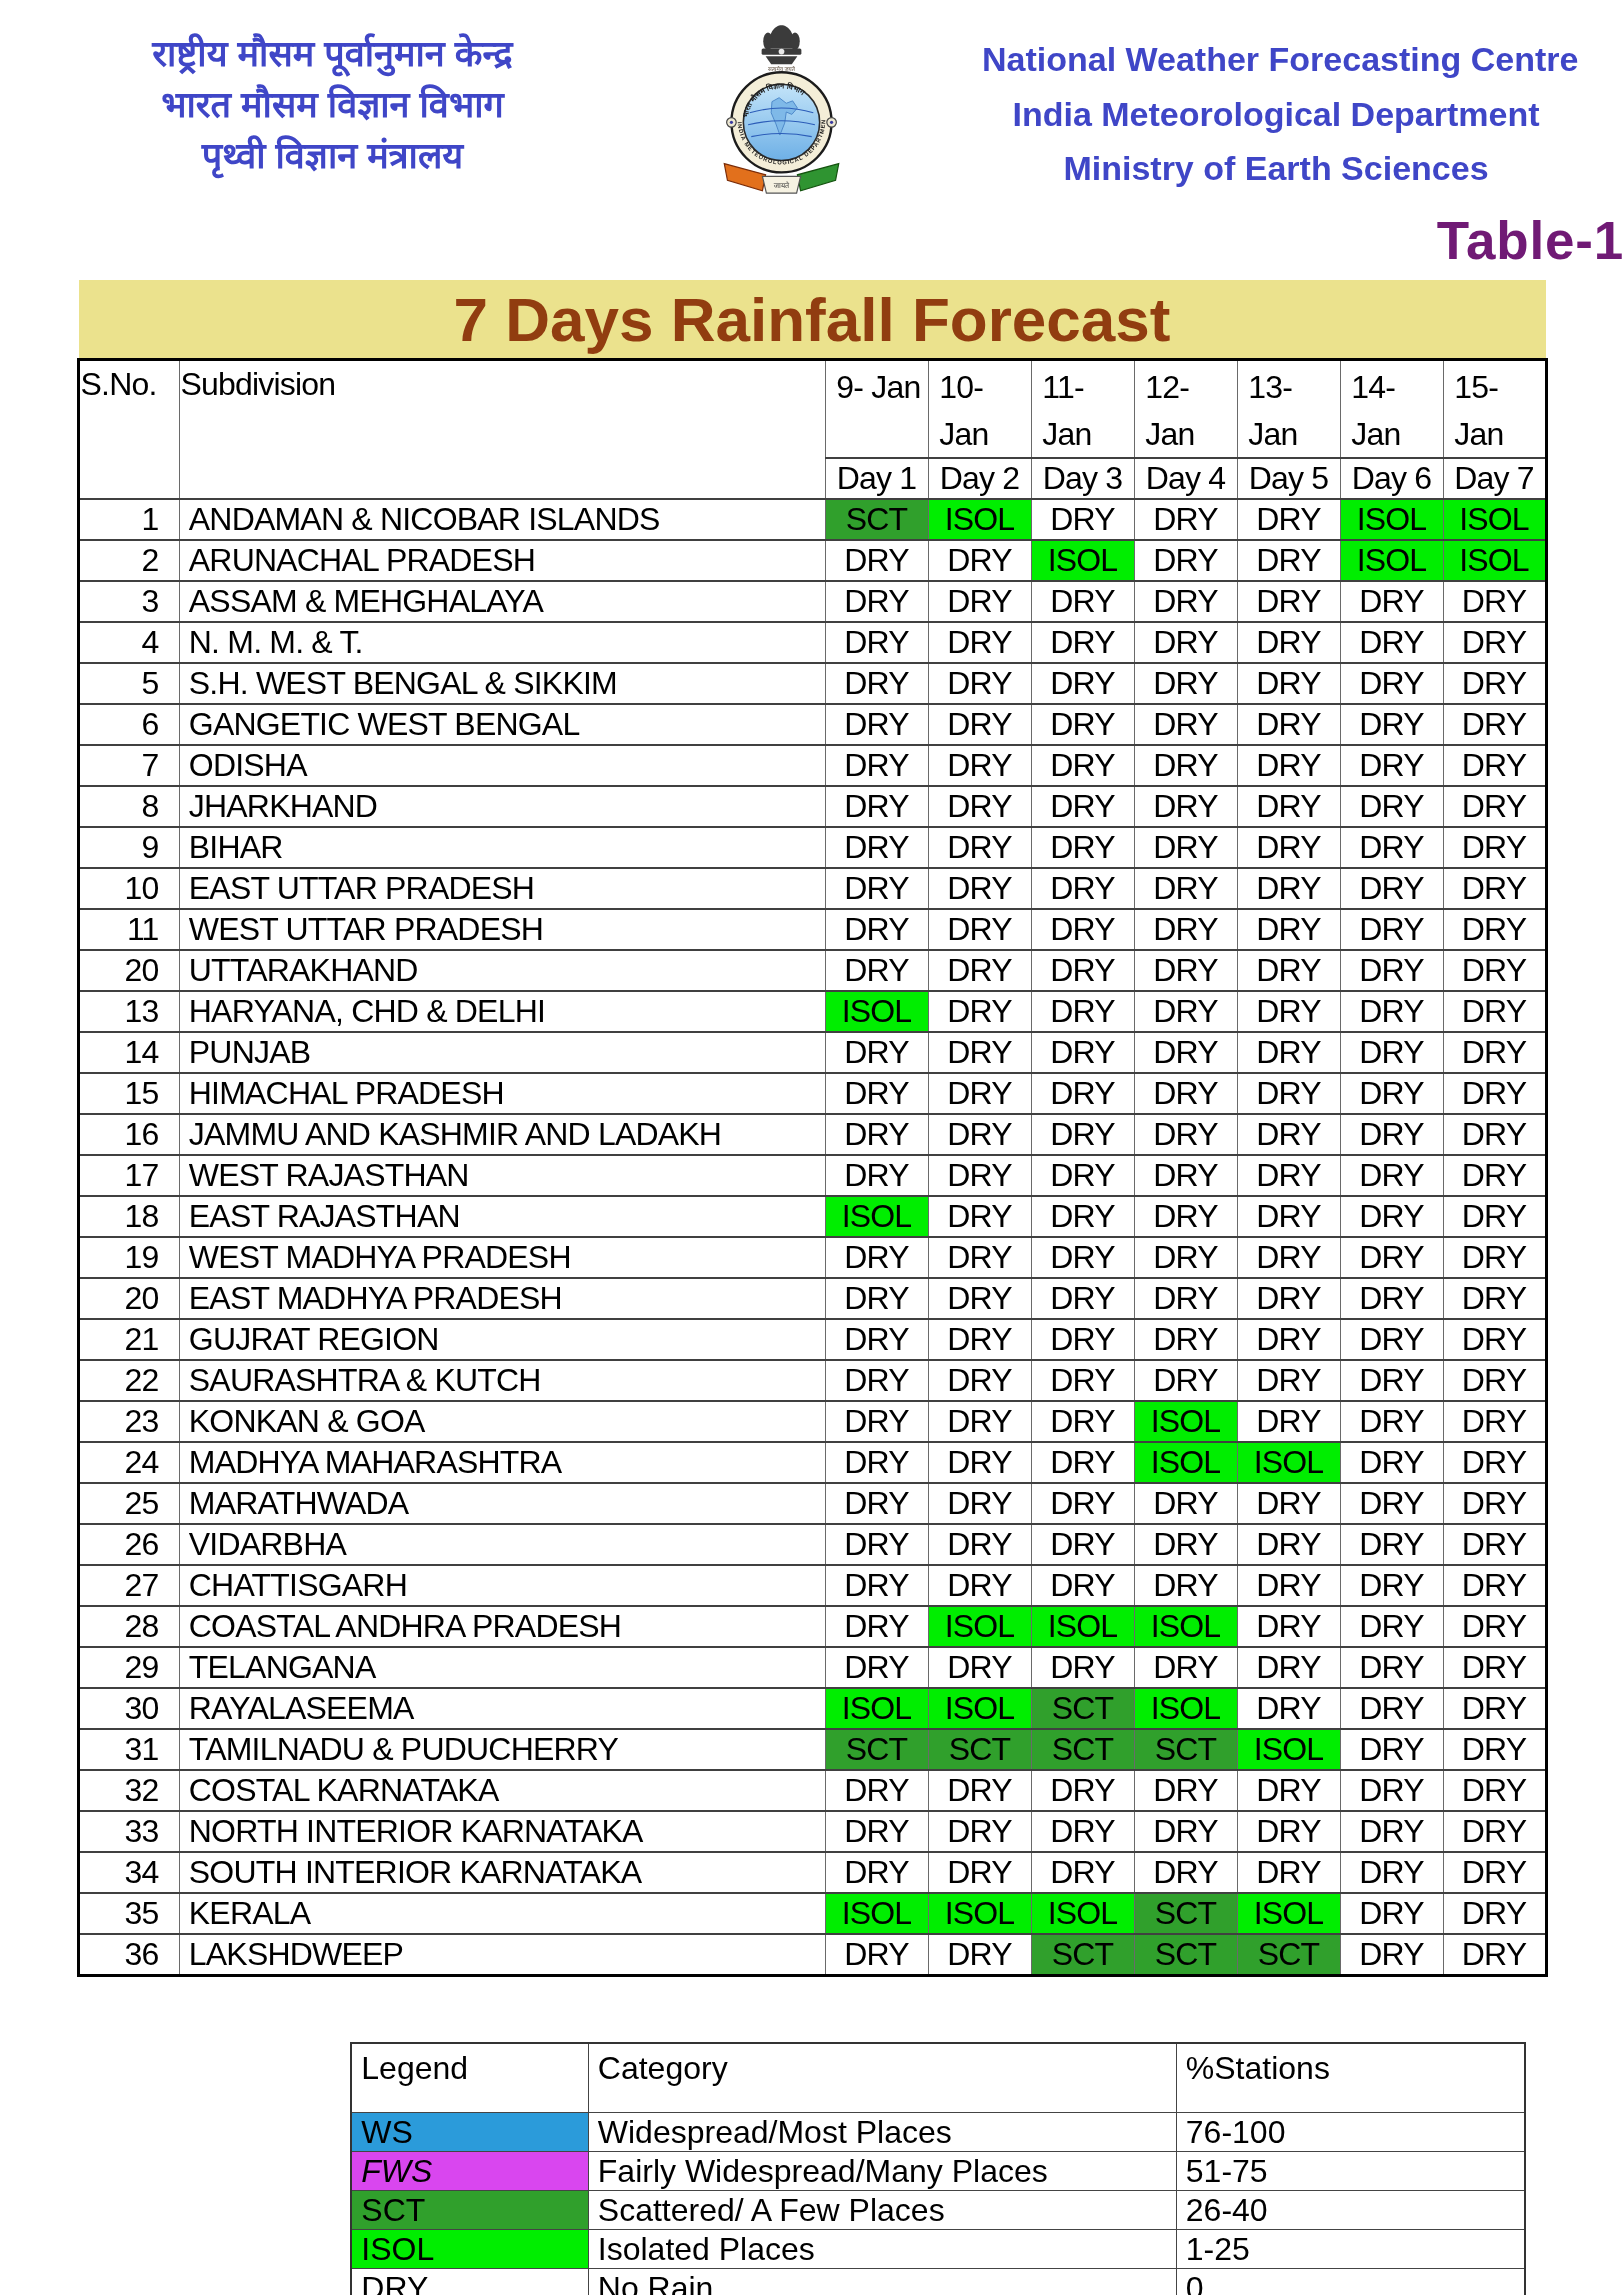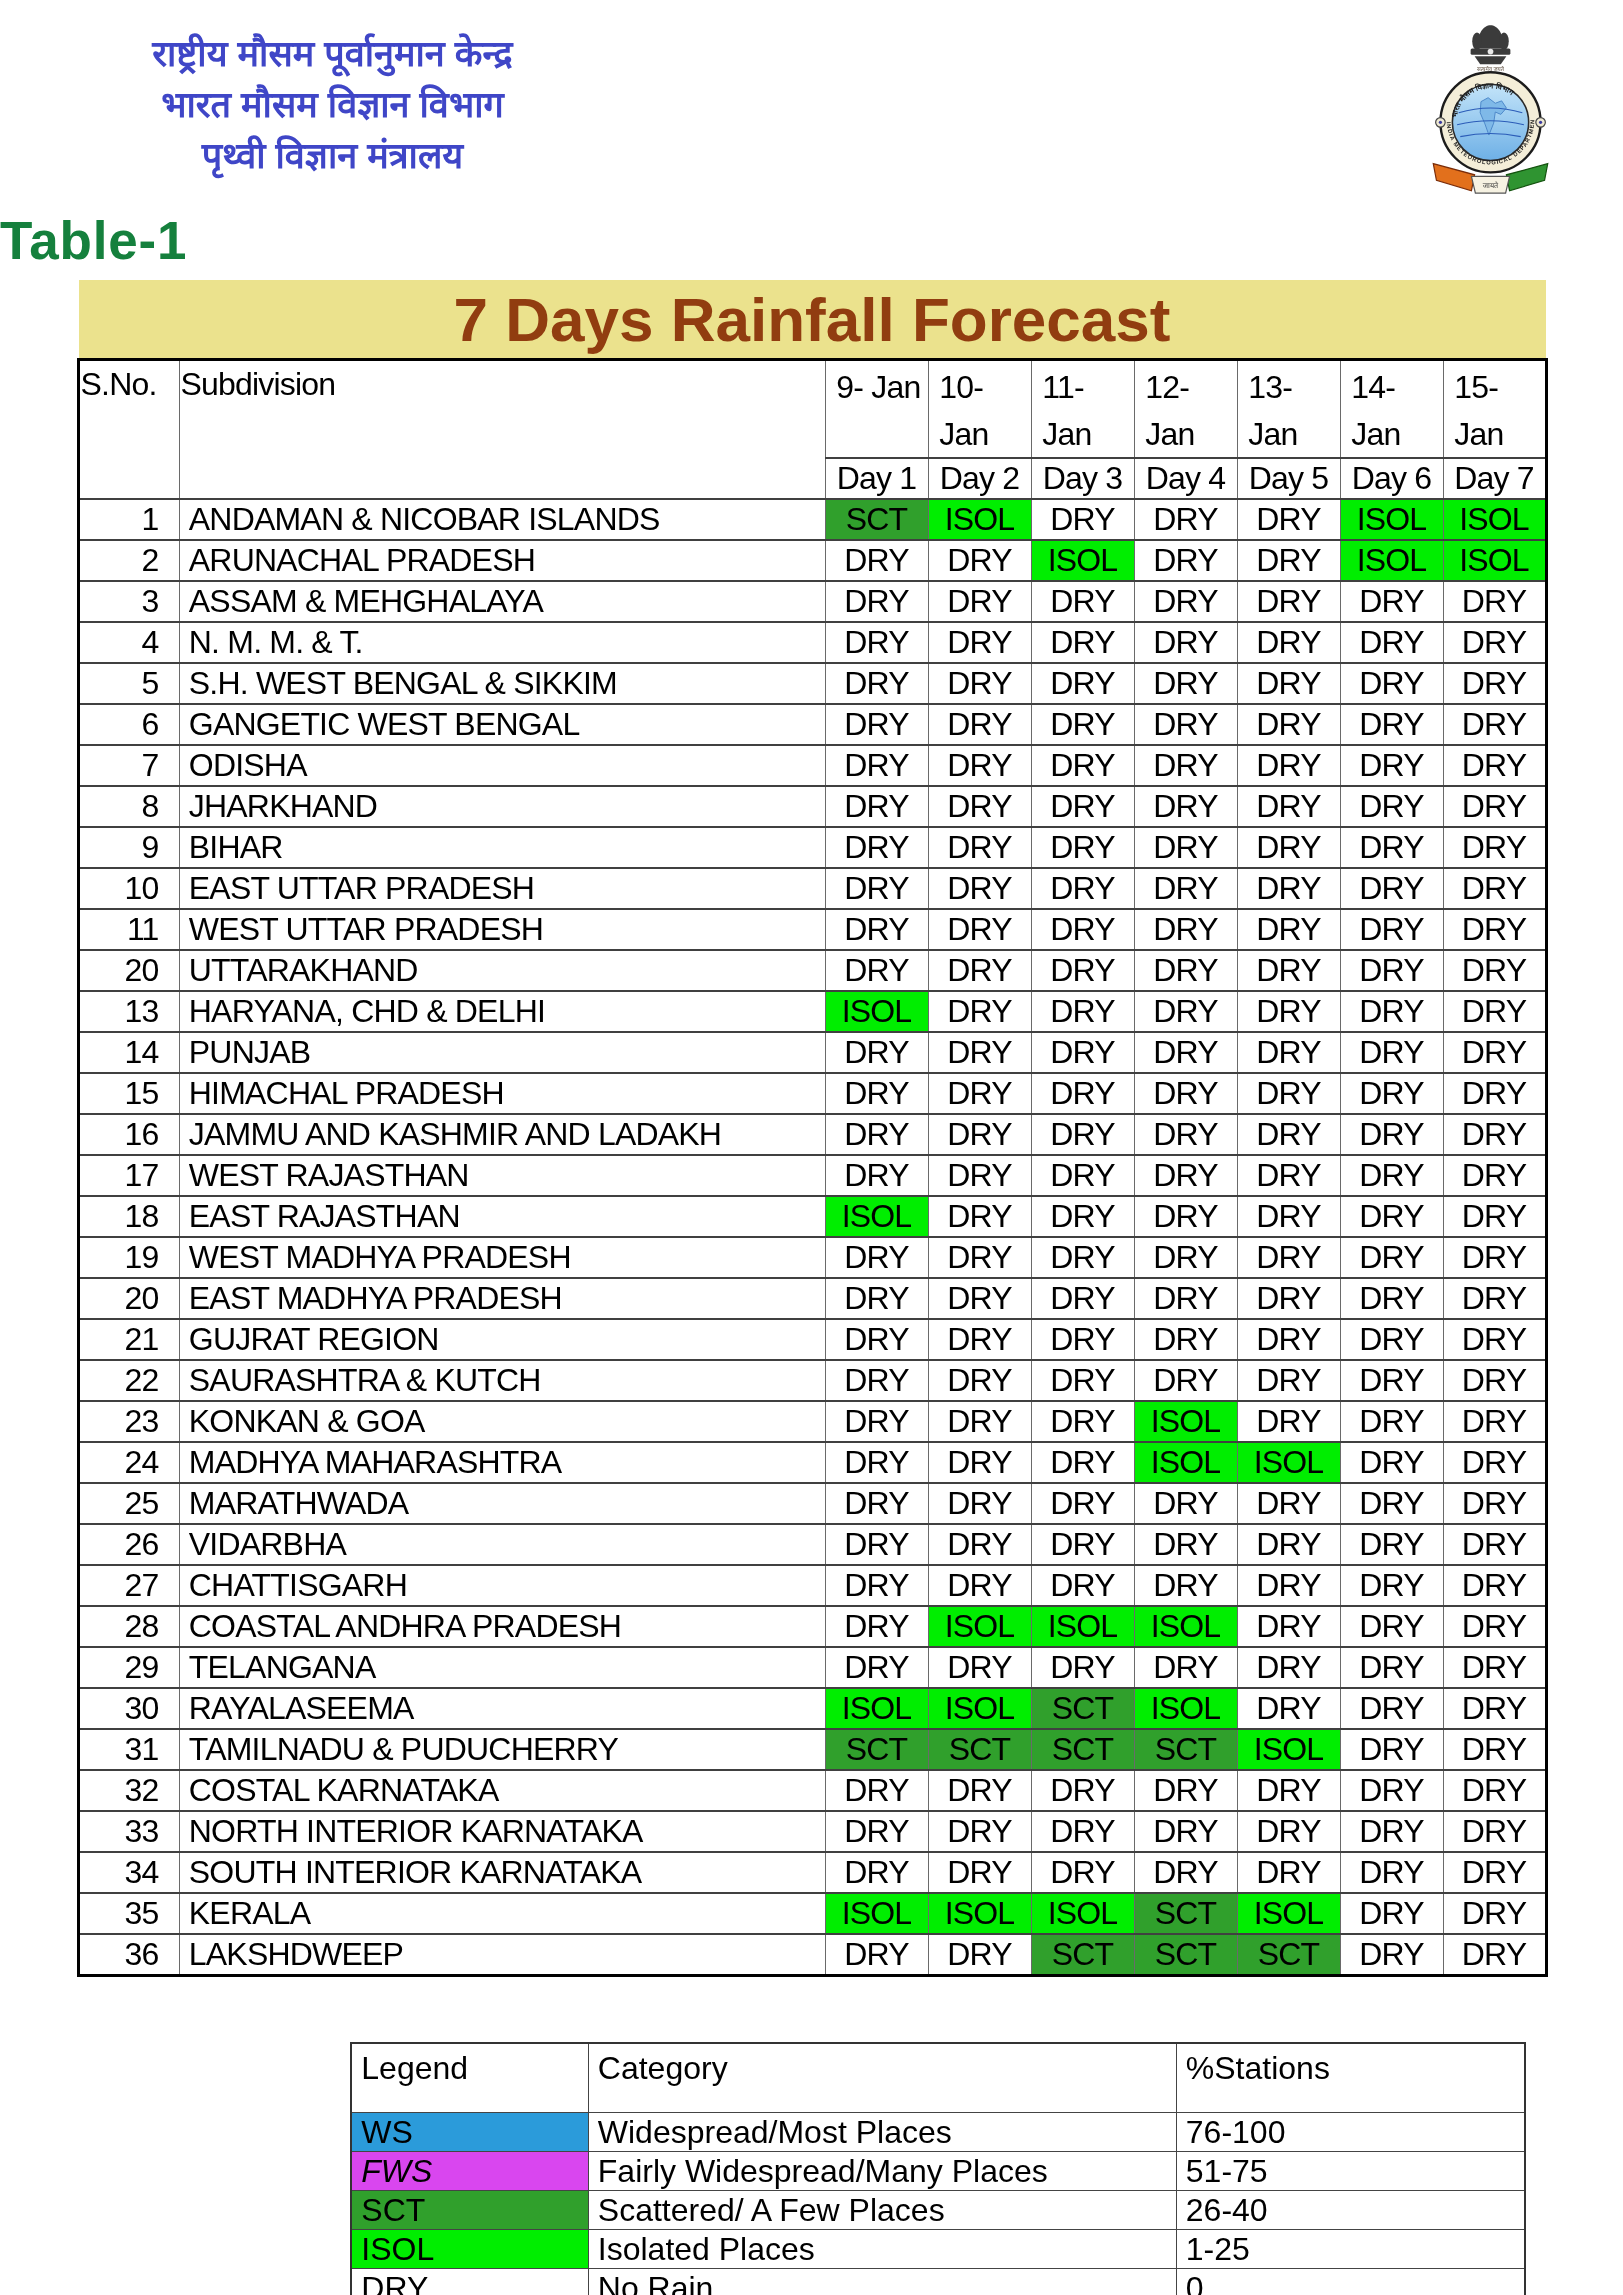--- a/index.html
+++ b/index.html
@@ -6,21 +6,21 @@
   body{width:1624px;height:2295px;overflow:hidden;font-family:"Liberation Sans",sans-serif;position:relative;}
 
   
   .letterhead{display:flex;justify-content:space-between;align-items:flex-start;padding:20px 54px 0 85px;height:199px;box-sizing:border-box;}
   .org-hi{color:#3F46C7;font-weight:bold;font-size:36px;line-height:1.42;text-align:center;margin-top:7.7px;width:495px;}
   .org-en{color:#3F46C7;font-weight:bold;font-size:34px;line-height:1.6;text-align:center;margin-top:12.4px;width:588px;}
   .org-hi div,.org-en div{white-space:nowrap;}
   .logo{flex:0 0 auto;margin-top:0;}
 
   
-  .table-label{text-align:left;color:#15803d;font-weight:bold;font-size:53px;margin-top:10.8px;letter-spacing:0.8px;}
+  .table-label{text-align:right;color:#701a75;font-weight:bold;font-size:53px;margin-top:10.8px;letter-spacing:0.8px;}
   .banner{width:1467px;height:78px;margin:9.3px auto 0 auto;background:#EBE28D;display:flex;align-items:center;justify-content:center;}
   .banner-title{color:#913D10;font-weight:bold;font-size:62px;letter-spacing:0px;}
 
   
   table.forecast{width:1467px;margin:0 auto;border-collapse:collapse;table-layout:fixed;border:3.1px solid #000;}
   table.forecast th,table.forecast td{border-left:1.5px solid #6a6a6a;border-right:1.5px solid #6a6a6a;border-top:2.3px solid #404040;border-bottom:2.3px solid #404040;font-size:32px;font-weight:normal;letter-spacing:-0.8px;color:#000;overflow:hidden;}
   th.h-sno,th.h-sub{vertical-align:top;text-align:left;padding-top:4.6px;}
   th.h-date{height:81px;vertical-align:top;text-align:left;padding:3.1px 0 0 10.8px;white-space:pre-line;line-height:1.45;}
   th.h-day{height:35px;text-align:center;vertical-align:middle;border-bottom:3.1px solid #000;}
   td.c-sno{height:35px;line-height:35px;text-align:right;padding-right:20px;}
@@ -92,20 +92,25 @@
     </text>
 
     <g>
       <path d="M28,180 L80,194 L76,214 L32,201 Z" fill="#E2701C" stroke="#7a2c08" stroke-width="1.5"></path>
       <path d="M172,180 L120,194 L124,214 L168,201 Z" fill="#2F9431" stroke="#14530f" stroke-width="1.5"></path>
       <path d="M76,196 L124,196 L119,217 L81,217 Z" fill="#F6F2E2" stroke="#555" stroke-width="1.5"></path>
       <text x="100" y="211" font-size="9" text-anchor="middle" fill="#333">जायते</text>
     </g>
   </svg>
 
+  <div class="org-en">
+    <div>National Weather Forecasting Centre</div>
+    <div>India Meteorological Department</div>
+    <div>Ministry of Earth Sciences</div>
+  </div>
 </div>
 
 <div class="table-label">Table-1</div>
 
 <div class="banner">
   <span class="banner-title">7 Days Rainfall Forecast</span>
 </div>
 
 <table class="forecast">
   <colgroup>

